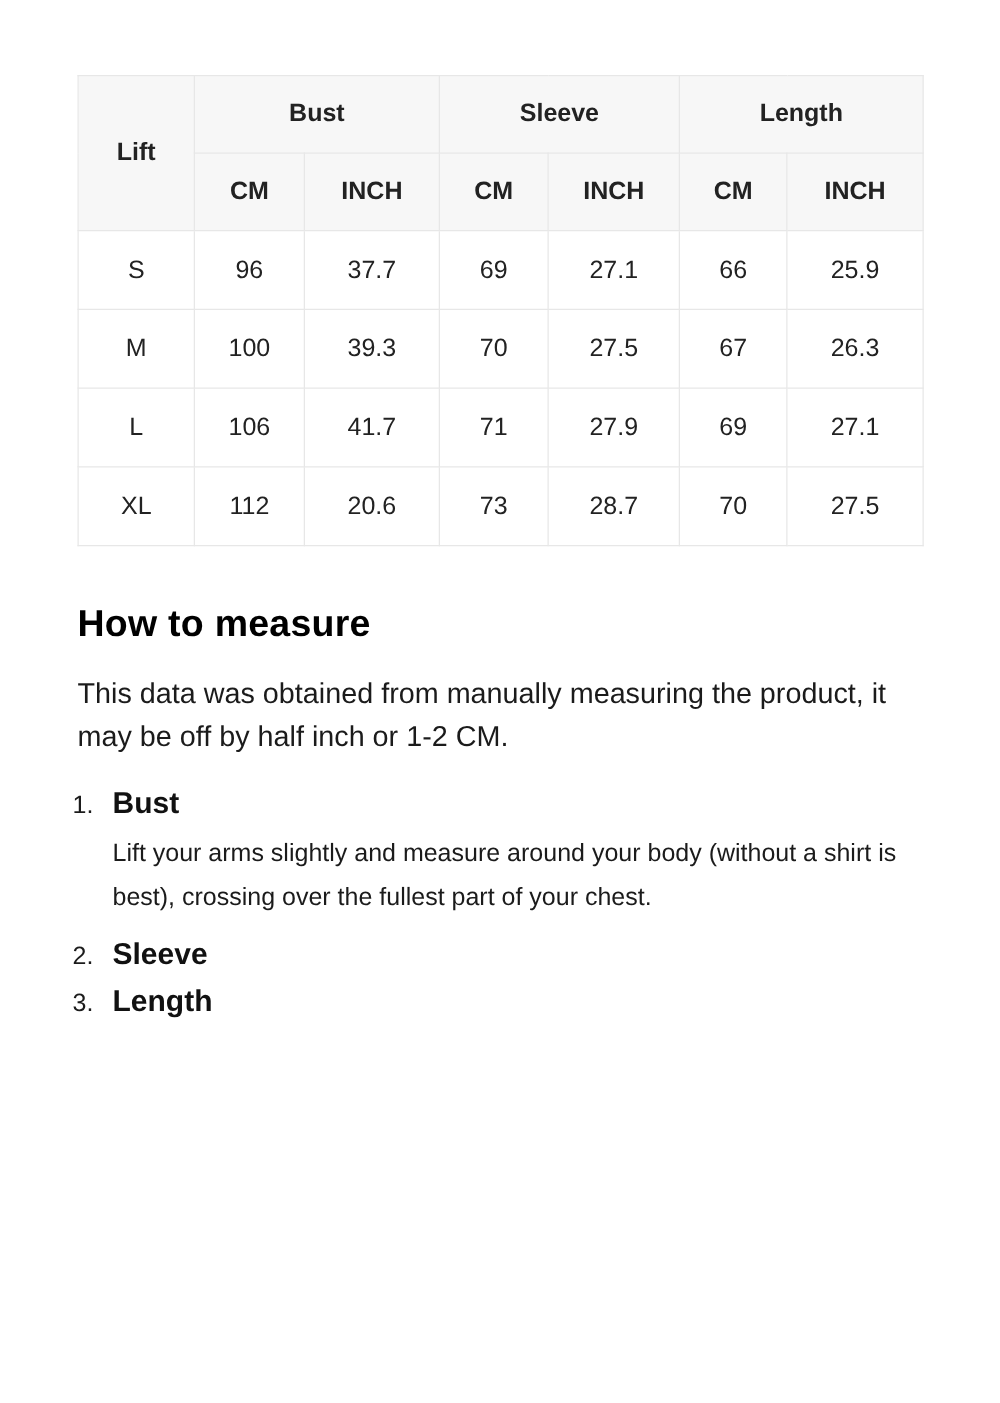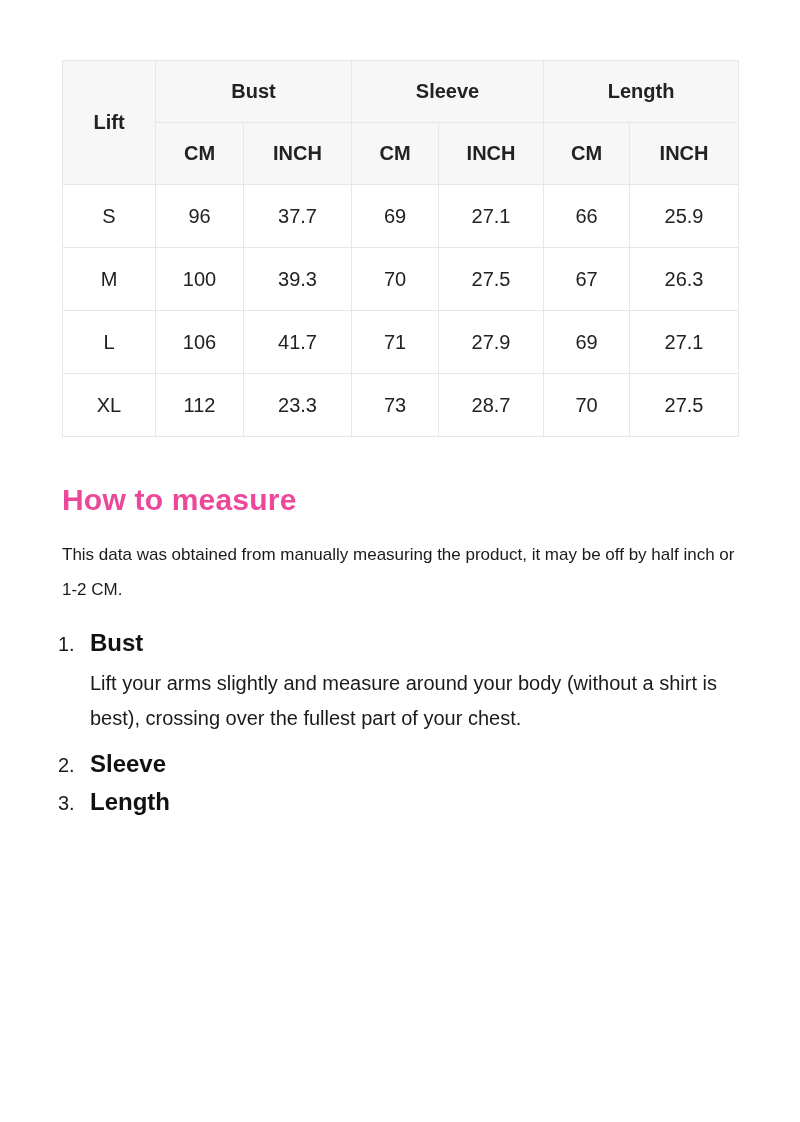--- a/index.html
+++ b/index.html
@@ -41,26 +41,26 @@
     font-weight: normal;
     background: #ffffff;
     color: #222;
   }
 
   
   .htm-title {
     margin: 46px 0 20px 0;
     font-size: 30px;
     font-weight: bold;
-    color: #ec4899;
+    color: #000000;
     letter-spacing: 0.2px;
   }
   .htm-intro {
     margin: 0 0 22px 0;
-    font-size: 17px;
+    font-size: 23px;
     line-height: 35px;
     color: #1b1b1b;
     max-width: 680px;
   }
   .steps { margin: 0; padding: 0; list-style: none; }
   .step { margin: 0 0 10px -4px; }
   .step-header {
     display: flex;
     align-items: baseline;
     margin-bottom: 9px;
@@ -141,21 +141,21 @@
         <td>106</td>
         <td>41.7</td>
         <td>71</td>
         <td>27.9</td>
         <td>69</td>
         <td>27.1</td>
       </tr>
       <tr>
         <td>XL</td>
         <td>112</td>
-        <td>23.3</td>
+        <td>20.6</td>
         <td>73</td>
         <td>28.7</td>
         <td>70</td>
         <td>27.5</td>
       </tr>
     </tbody>
   </table>
 
   <h2 class="htm-title">How to measure</h2>
 

